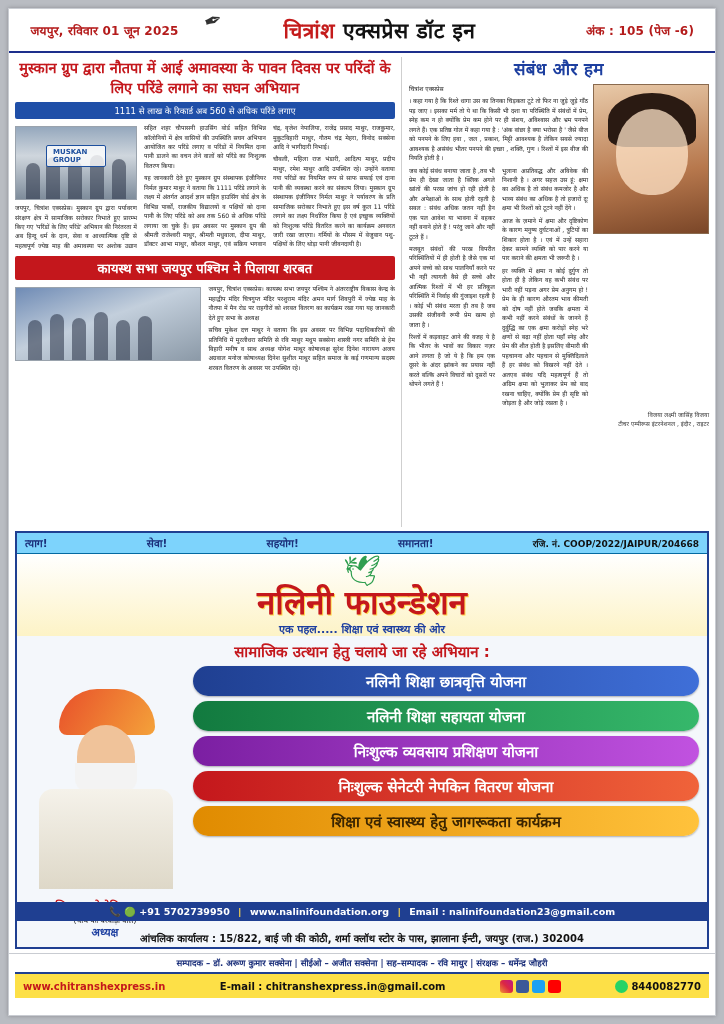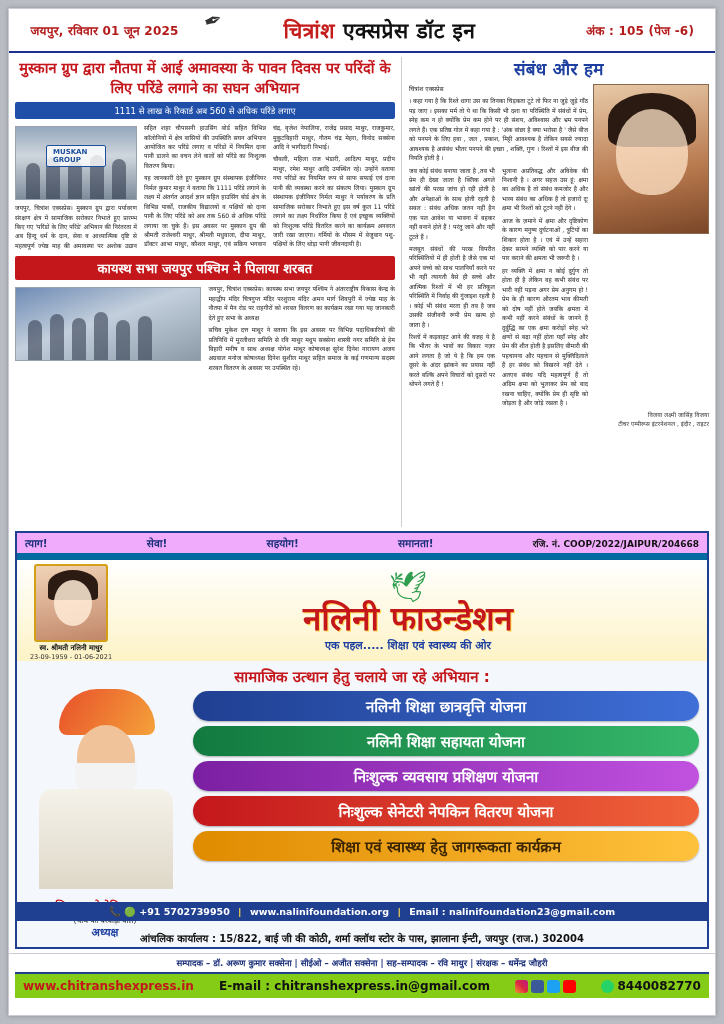--- a/index.html
+++ b/index.html
@@ -113,21 +113,21 @@
   
   .ad {
     margin:4px 6px 0 6px;
     border:2px solid #1f3f91;
     background:#f4f7fb;
     height:418px; position:relative; overflow:hidden;
   }
   .ad-topbar {
     display:flex; align-items:center; justify-content:space-between;
     padding:3px 8px; font-size:10.5px; font-weight:bold; color:#1b2f7a;
-    background:#f0abfc; border-bottom:7px solid #0369a1;text-align:center;
+    background:#7dd3fc; border-bottom:1px solid #0369a1;text-align:center;
   }
   .ad-topbar span { white-space:nowrap; }
   .ad-reg { font-size:9px; color:#111; }
   .ad-head {
     display:flex; align-items:center; padding:2px 8px 0 8px;
     background:linear-gradient(180deg,#fff 0%, #fdf3c6 100%);
   }
   .ad-photo-box { width:92px; text-align:center; }
   .ad-photo {
     width:74px; height:78px; margin:2px auto 0;
@@ -195,23 +195,23 @@
   .ad-address {
     position:absolute; left:0; bottom:2px; width:100%;
     font-size:10px; text-align:center; color:#111; font-weight:bold;
   }
   
   .footer-credits {
     margin-top:4px; text-align:center; font-size:8.5px; font-weight:bold;
     color:#1b2f7a; padding:3px 0 2px; border-top:1px solid #c9ccd2;
   }
   .footer-bar {
-    margin:2px 6px 4px; height:26px; background:#84cc16;
+    margin:2px 6px 4px; height:26px; background:#fde047;
     display:flex; align-items:center; justify-content:space-between;
-    padding:0 8px; border-top:2px solid #1f3f91; font-size:12px; font-weight:bold;
+    padding:0 8px; border-top:2px solid #1f3f91; font-size:10px; font-weight:bold;
   }
   .footer-bar .site { color:#c4171c; }
   .footer-bar .mail { color:#111; }
   .social { display:flex; gap:3px; align-items:center; }
   .sq { width:13px; height:13px; border-radius:3px; display:inline-block;}
   .ig { background:linear-gradient(45deg,#f09433,#dc2743,#bc1888); }
   .fb { background:#3b5998; }
   .tw { background:#1da1f2; }
   .yt { background:#ff0000; }
   .wa { background:#25d366; border-radius:50%; }
@@ -300,27 +300,20 @@
 
     <div class="ad-topbar">
       <span>त्याग!</span>
       <span>सेवा!</span>
       <span>सहयोग!</span>
       <span>समानता!</span>
       <span class="ad-reg">रजि. नं. COOP/2022/JAIPUR/204668</span>
     </div>
 
     <div class="ad-head">
-      <div class="ad-photo-box">
-        <div class="ad-photo">
-            <div class="hair2"></div>
-          </div>
-        <div class="ad-photo-cap">स्व. श्रीमती नलिनी माथुर</div>
-        <div class="ad-photo-date">23-09-1959 - 01-06-2021</div>
-      </div>
       <div class="ad-brand">
         <div class="ad-dove">🕊</div>
         <div class="ad-title">नलिनी फाउन्डेशन</div>
         <div class="ad-sub">एक पहल..... शिक्षा एवं स्वास्थ्य की ओर</div>
       </div>
     </div>
 
     <div class="ad-banner">सामाजिक उत्थान हेतु चलाये जा रहे अभियान :</div>
 
     <div class="scheme-list" style="margin-left:168px">

